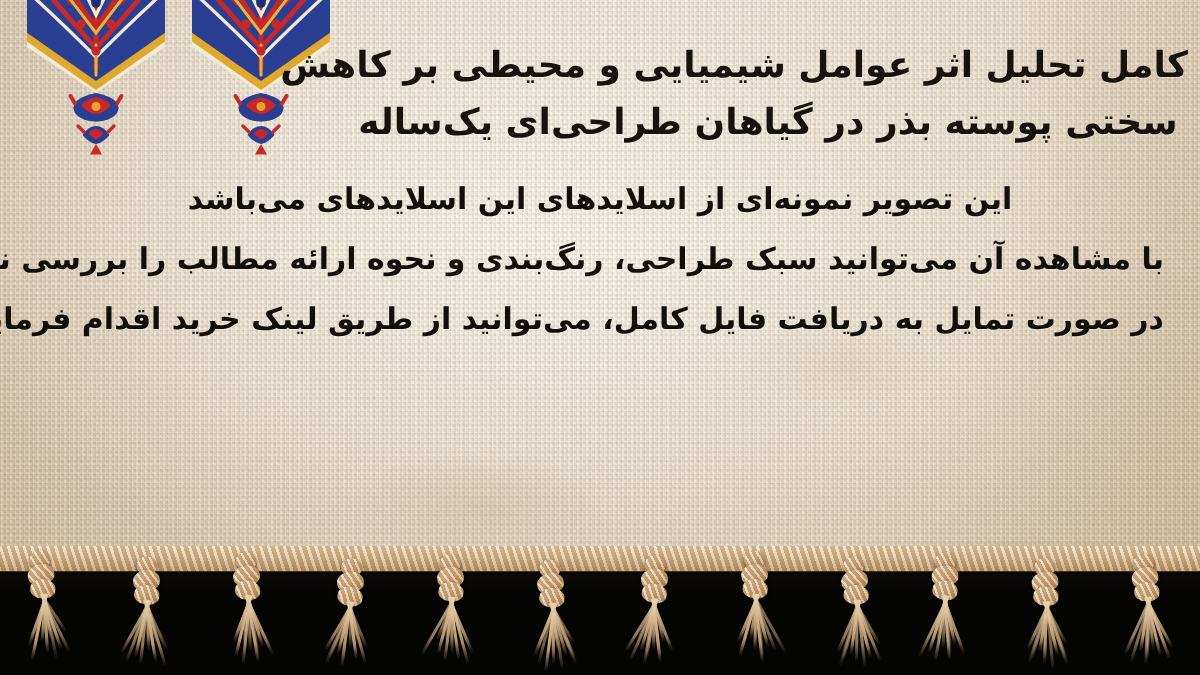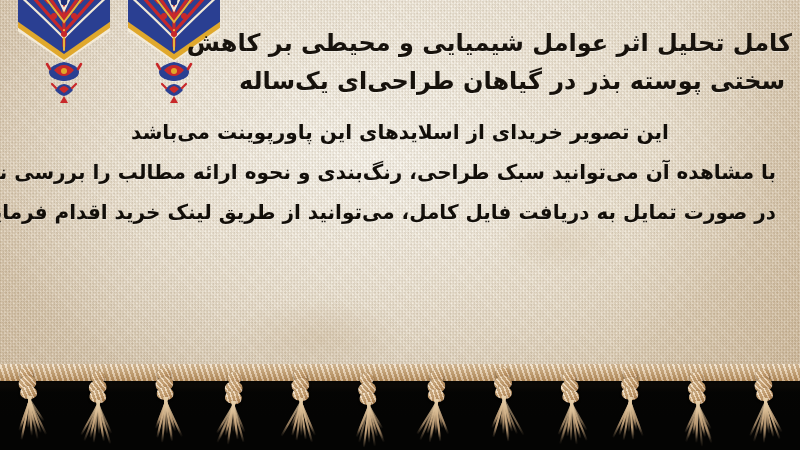--- a/index.html
+++ b/index.html
@@ -618,19 +618,19 @@
   </div>
 
   <div class="text-layer">
 
     <div class="title-block">
       <div class="title-line">کامل تحلیل اثر عوامل شیمیایی و محیطی بر کاهش</div>
       <div class="title-line">سختی پوسته بذر در گیاهان طراحی‌ای یک‌ساله</div>
     </div>
 
     <div class="body-block">
-      <div class="body-line">این تصویر خرید‌ای از اسلایدهای این پاورپوینت می‌باشد</div>
+      <div class="body-line">این تصویر نمونه‌ای از اسلایدهای این اسلایدهای می‌باشد</div>
       <div class="body-line">با مشاهده آن می‌توانید سبک طراحی، رنگ‌بندی و نحوه ارائه مطالب را بررسی نمایید</div>
       <div class="body-line">در صورت تمایل به دریافت فایل کامل، می‌توانید از طریق لینک خرید اقدام فرمایید</div>
     </div>
 
   </div>
 </div>
 
 </body></html>

